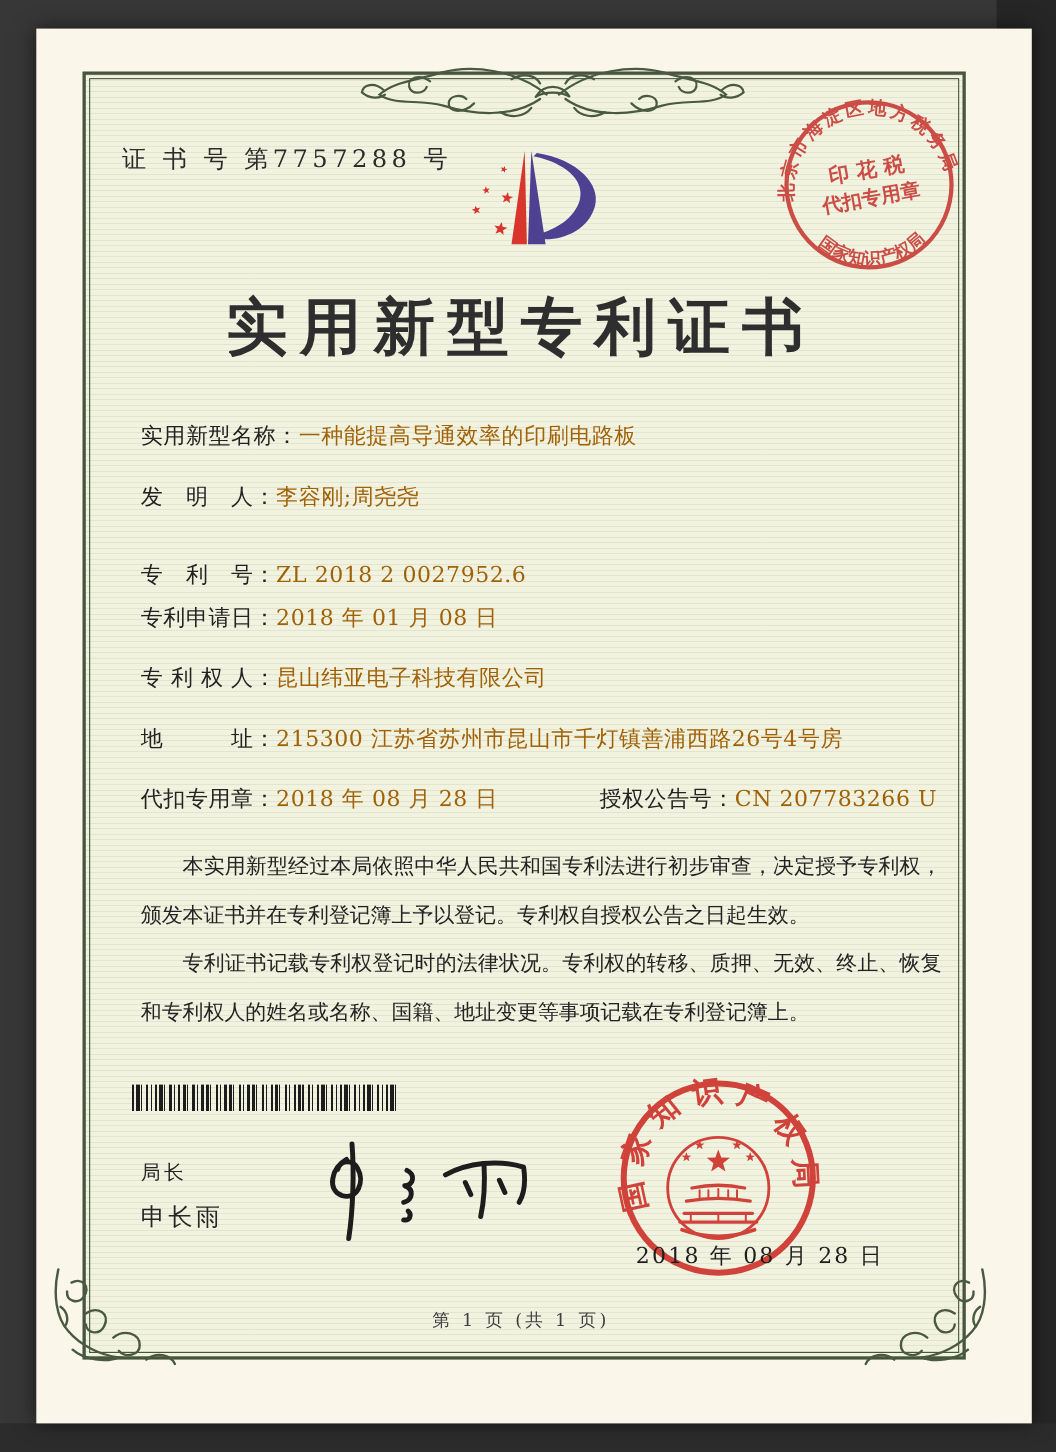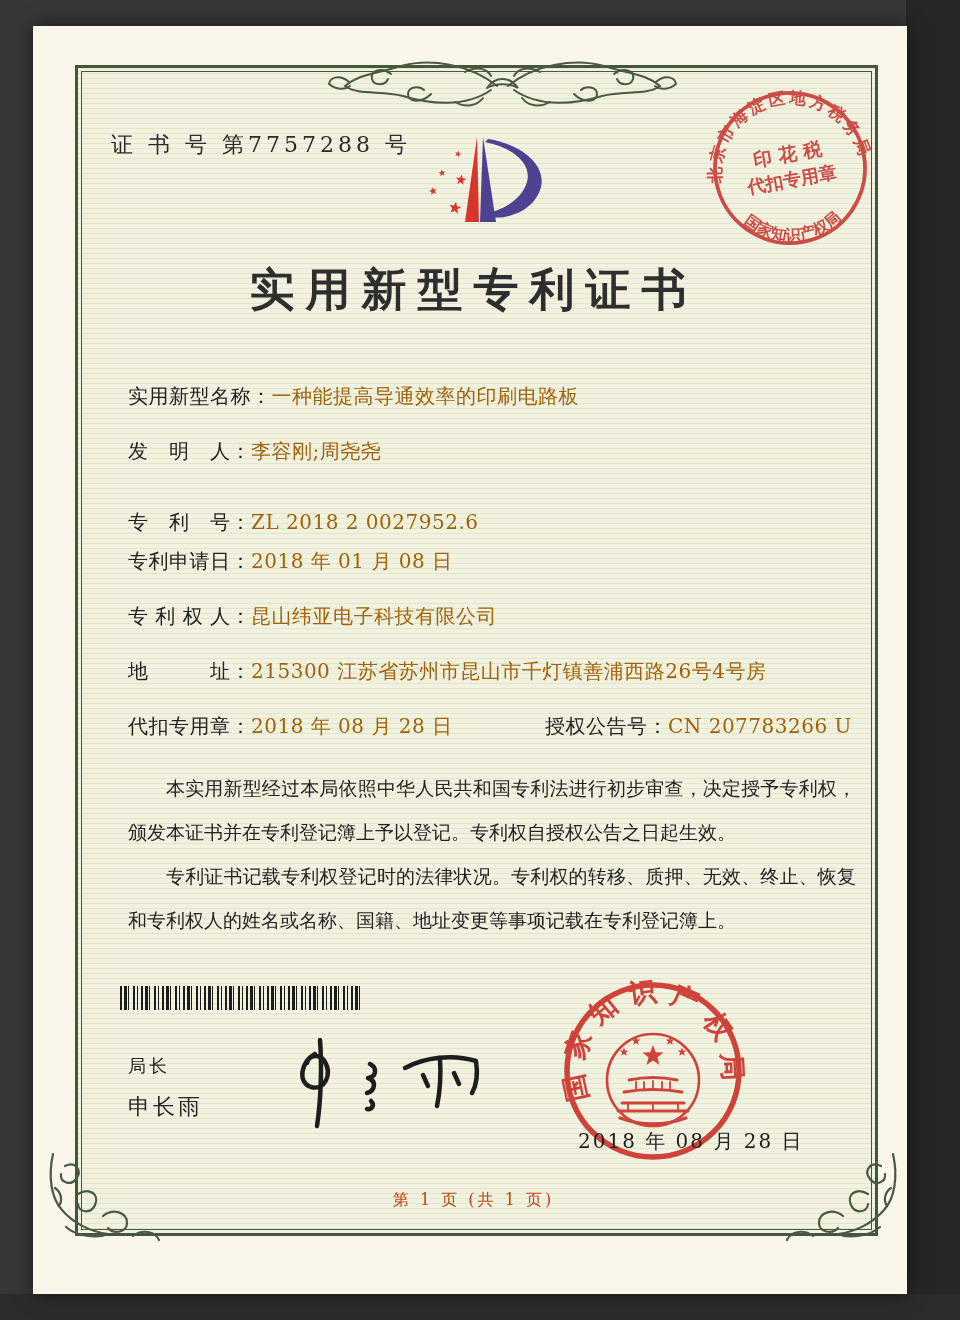--- a/index.html
+++ b/index.html
@@ -6,56 +6,56 @@
   body{
     width:960px;height:1320px;position:relative;overflow:hidden;
     background:#373737;
     font-family:"DejaVu Serif","Liberation Serif",serif;
     color:#262626;
   }
   .scan-edge-right{position:absolute;top:0;right:0;width:54px;height:1320px;background:#262626;}
   .scan-edge-bottom{position:absolute;left:0;bottom:0;width:960px;height:26px;background:#2c2c2c;}
   .paper{
     position:absolute;left:33px;top:26px;width:874px;height:1268px;
-    background:#faf7ea;box-shadow:0 0 18px rgba(0,0,0,.55);
+    background:#faf7ea;box-shadow:0 0 18px rgba(0,0,0,.55);padding-left:31px;
   }
   .frame{
     position:absolute;left:42px;top:39px;width:797px;height:1165px;
     border:3px solid #47553f;
     background:
       repeating-linear-gradient(180deg, rgba(140,165,110,.16) 0 1px, rgba(0,0,0,0) 1px 5px),
       #f2f2e0;
   }
   .frame::before{
     content:"";position:absolute;left:3px;top:3px;right:3px;bottom:3px;
     border:1px solid #47553f;
   }
   .abs{position:absolute;}
   .cert-no{left:78px;top:104px;font-size:22px;letter-spacing:4px;color:#2b2b2b;}
-  .title{left:42px;top:234px;width:797px;text-align:center;font-size:45px;font-weight:700;
+  .title{left:42px;top:234px;width:797px;text-align:center;font-size:56px;font-weight:700;
          letter-spacing:11px;color:#2e2e2e;}
   .fields{left:95px;top:357px;width:730px;}
   .frow{position:absolute;left:0;width:730px;font-size:20px;letter-spacing:.5px;white-space:nowrap;}
   .frow .lab{color:#222;}
   .frow .val{color:#a16207;}
   .grant-right{position:absolute;left:417px;top:0;}
   .paras{left:95px;top:740px;width:728px;font-size:19px;line-height:44px;text-align:justify;color:#232323;}
   .paras p{margin:0;text-indent:2em;}
   .barcode{left:87px;top:960px;width:242px;height:24px;
     background:repeating-linear-gradient(90deg,
       #1c1c1c 0 2px,rgba(0,0,0,0) 2px 4px,
       #1c1c1c 4px 7px,rgba(0,0,0,0) 7px 8px,
       #1c1c1c 8px 9px,rgba(0,0,0,0) 9px 13px,
       #1c1c1c 13px 15px,rgba(0,0,0,0) 15px 17px,
       #1c1c1c 17px 18px,rgba(0,0,0,0) 18px 21px);
   }
   .director-title{left:95px;top:1028px;font-size:18px;letter-spacing:3px;}
   .director-name{left:95px;top:1066px;font-size:22px;letter-spacing:3px;}
   .seal-date{left:545px;top:1102px;font-size:20px;letter-spacing:2px;color:#1e1e1e;z-index:5;}
-  .footer{left:42px;top:1164px;width:797px;text-align:center;font-size:16px;letter-spacing:3px;color:#c2410c;}
+  .footer{left:42px;top:1164px;width:797px;text-align:center;font-size:16px;letter-spacing:3px;color:#404040;}
   svg{display:block;}
   .tax-stamp{left:667px;top:52px;transform:rotate(-10deg);opacity:.92;}
   .nat-seal{left:525px;top:950px;opacity:.95;}
   .sig{left:240px;top:1004px;}
   .orn-top{left:292px;top:18px;}
   .corner-bl{left:12px;top:1122px;}
   .corner-br{left:750px;top:1122px;}
 </style>
 </head>
 <body>

